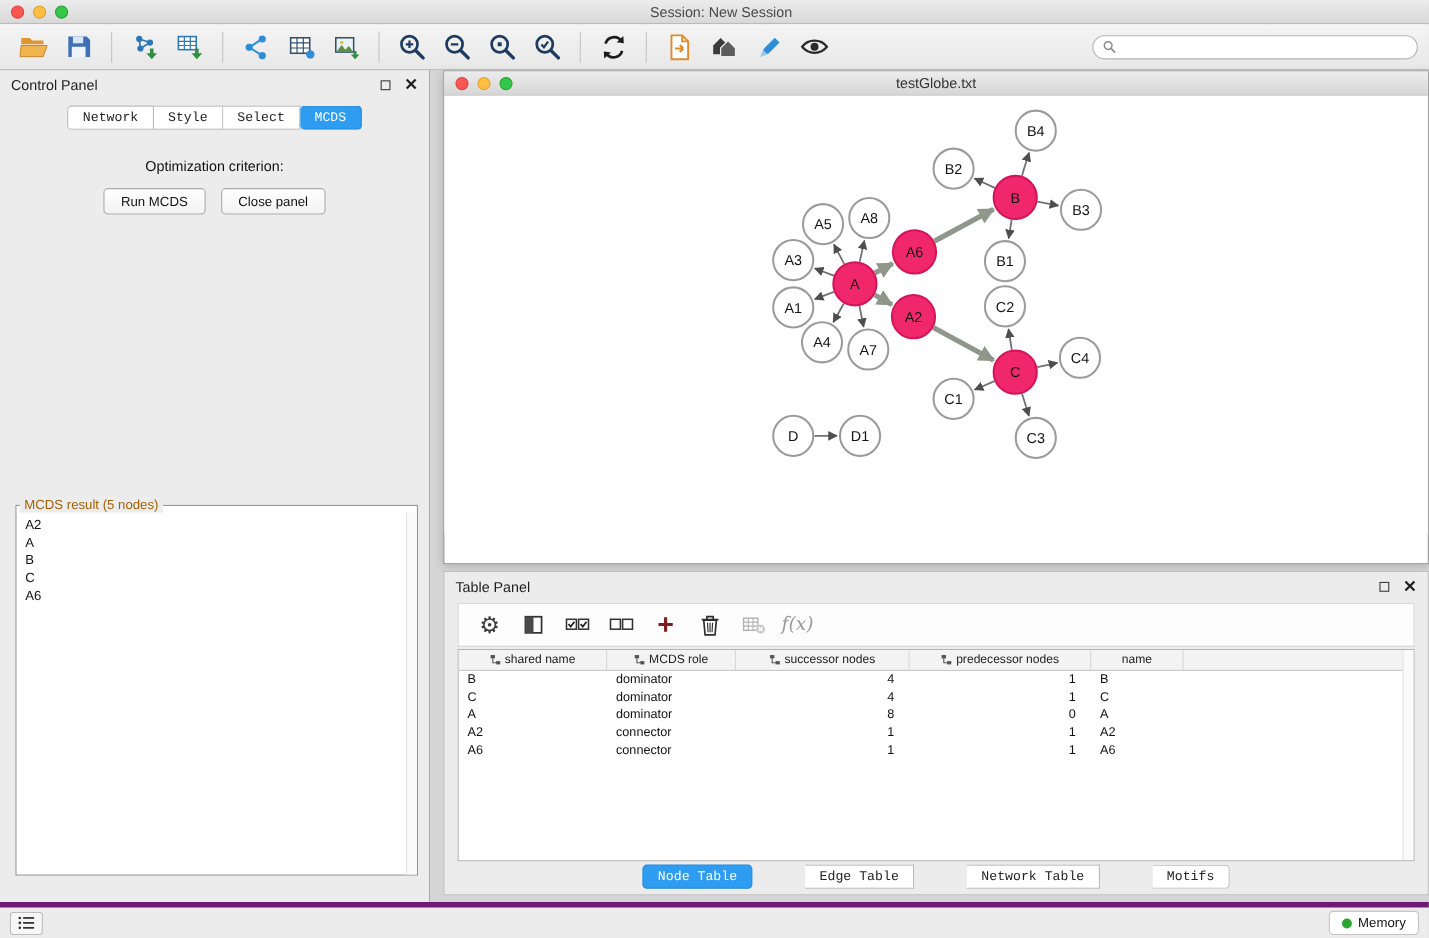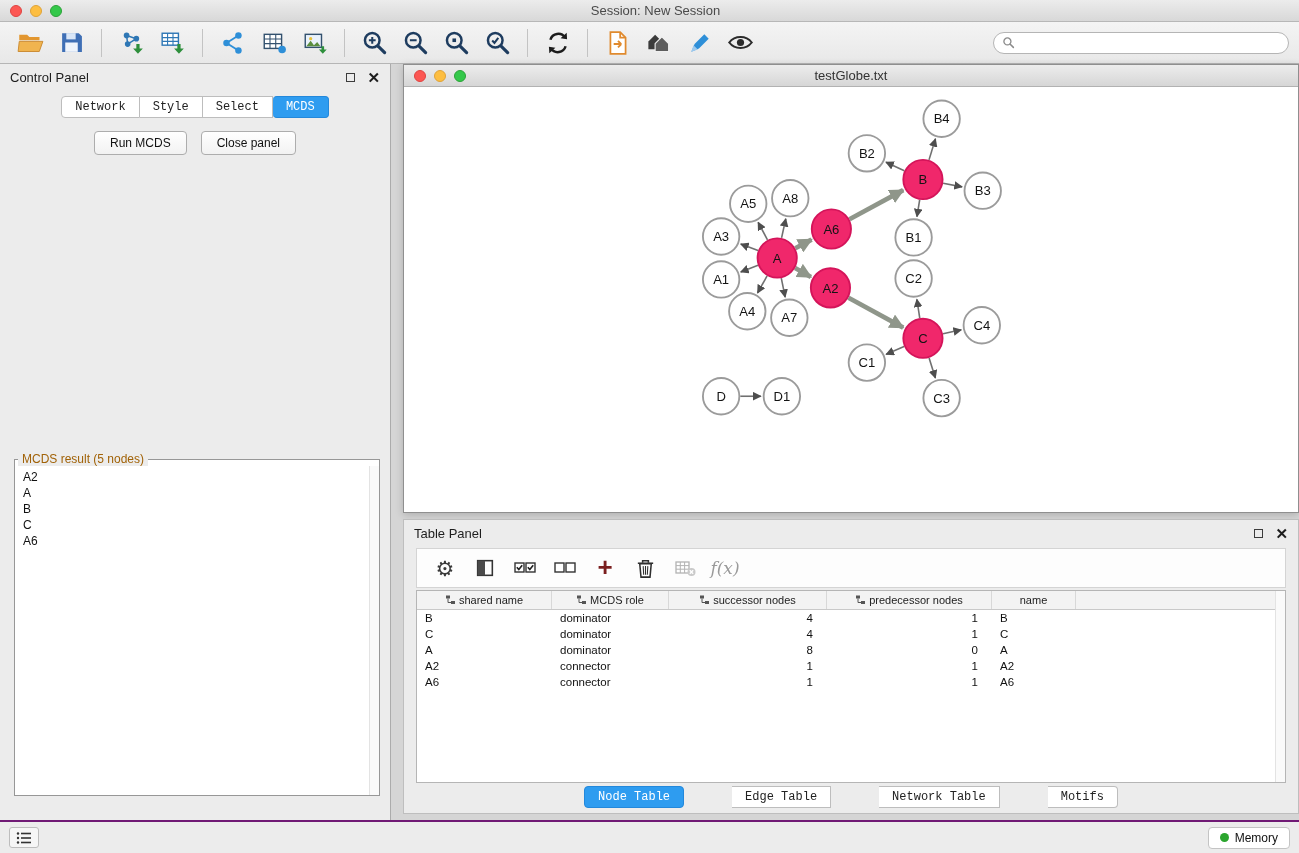--- a/index.html
+++ b/index.html
@@ -88,21 +88,21 @@
     border-right:1px solid #D8D8D8; height:100%; }
   .th.grow { flex:1; border-right:none; }
   .tr { display:flex; height:16px; align-items:center; }
   .td { font-size:11.5px; color:#111; padding:0 8px; overflow:hidden; white-space:nowrap; }
   .td.num { text-align:right; padding-right:14px; }
   .w1 { width:135px; } .w2 { width:117px; } .w3 { width:158px; } .w4 { width:165px; } .w5 { width:84px; }
   .tp-tabs { position:absolute; bottom:5px; left:0; right:0; display:flex; justify-content:center;gap:48px; }
 
   
   .statusbar { position:absolute; bottom:0; left:0; width:100%; height:33px; background:#ECECEC;
-    border-top:2px solid #701a75; display:flex; align-items:center; justify-content:space-between; padding:0 9px; }
+    border-top:5px solid #701a75; display:flex; align-items:center; justify-content:space-between; padding:0 9px; }
   .list-btn { width:30px; height:21px; border:1px solid #BDBDBD; border-radius:3px; background:#F6F6F6;
     display:flex; align-items:center; justify-content:center; }
   .memory-btn { display:flex; align-items:center; gap:6px; background:#fff; border:1px solid #C4C4C4;
     border-radius:4px; padding:3px 11px; font-size:12px; color:#111; }
   .memory-dot { width:9px; height:9px; border-radius:50%; background:#2BA52E; display:inline-block; }
 </style>
 </head>
 <body>
 
 <div class="titlebar">
@@ -248,20 +248,21 @@
       <span class="spacer"></span>
       <span class="float-icon"></span>
       <span class="close-icon">✕</span>
     </div>
     <div class="seg-tabs">
       <button class="seg">Network</button>
       <button class="seg">Style</button>
       <button class="seg">Select</button>
       <button class="seg active">MCDS</button>
     </div>
+    <div class="opt-label">Optimization criterion:</div>
     <div class="btn-row">
       <button class="btn">Run MCDS</button>
       <button class="btn">Close panel</button>
     </div>
     <fieldset class="result-box" style="position:absolute;">
       <legend>MCDS result (5 nodes)</legend>
       <div class="result-list">
         <div>A2</div>
         <div>A</div>
         <div>B</div>

